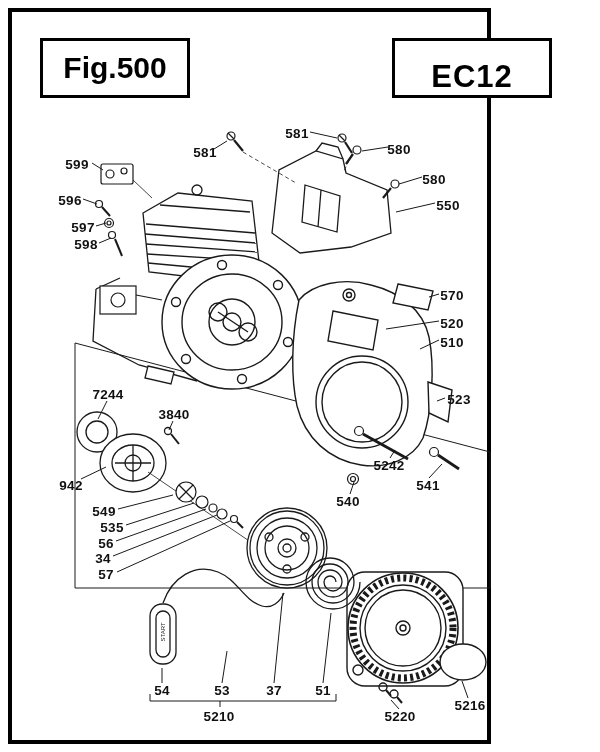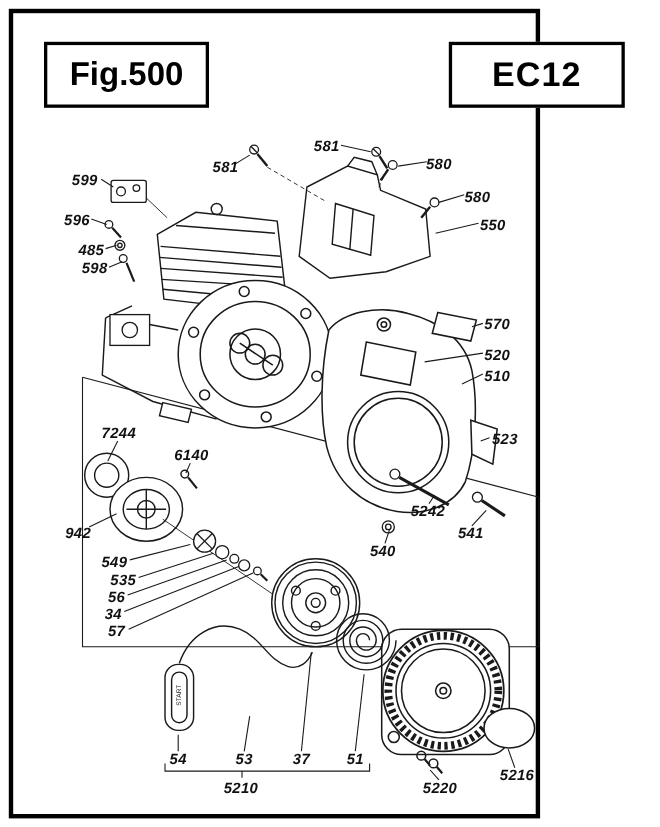--- a/index.html
+++ b/index.html
@@ -2,24 +2,24 @@
 <html><head>
 <meta charset="utf-8">
 <style>
   html,body{margin:0;padding:0;width:600px;height:752px;overflow:hidden;background:#fff;
     font-family:"Liberation Sans",sans-serif;}
   .page{position:relative;width:499px;height:752px;background:#fff;}
   .frame{position:absolute;inset:8px;border:4px solid #000;}
   .titlebox{position:absolute;border:3.5px solid #000;display:flex;align-items:center;
     justify-content:center;font-weight:700;color:#000;background:#fff;}
   .figbox{left:40px;top:38px;width:144px;height:54px;font-size:30px;}
-  .modelbox{left:408px;top:38px;width:154px;height:54px;font-size:31px;letter-spacing:1px;}
+  .modelbox{left:392px;top:38px;width:154px;height:54px;font-size:31px;letter-spacing:1px;align-items:flex-end;}
   .art{position:absolute;left:0;top:0;width:600px;height:752px;}
   .plabel{position:absolute;transform:translate(-50%,-50%);font-size:13.5px;font-weight:700;
-    color:#111;white-space:nowrap;letter-spacing:.3px;font-style:italic;}
+    color:#111;white-space:nowrap;letter-spacing:.3px;}
 </style>
 </head>
 <body>
 
 <div class="page">
   <div class="frame"></div>
 
   <div class="titlebox figbox">
     <span>Fig.500</span>
   </div>
@@ -230,28 +230,28 @@
     </g>
   </svg>
 
   <span class="plabel" style="left:205px;top:152px">581</span>
   <span class="plabel" style="left:297px;top:133px">581</span>
   <span class="plabel" style="left:399px;top:149px">580</span>
   <span class="plabel" style="left:434px;top:179px">580</span>
   <span class="plabel" style="left:448px;top:205px">550</span>
   <span class="plabel" style="left:77px;top:164px">599</span>
   <span class="plabel" style="left:70px;top:200px">596</span>
-  <span class="plabel" style="left:83px;top:227px">485</span>
+  <span class="plabel" style="left:83px;top:227px">597</span>
   <span class="plabel" style="left:86px;top:244px">598</span>
   <span class="plabel" style="left:452px;top:295px">570</span>
   <span class="plabel" style="left:452px;top:323px">520</span>
   <span class="plabel" style="left:452px;top:342px">510</span>
   <span class="plabel" style="left:459px;top:399px">523</span>
   <span class="plabel" style="left:108px;top:394px">7244</span>
-  <span class="plabel" style="left:174px;top:414px">6140</span>
+  <span class="plabel" style="left:174px;top:414px">3840</span>
   <span class="plabel" style="left:71px;top:485px">942</span>
   <span class="plabel" style="left:389px;top:465px">5242</span>
   <span class="plabel" style="left:428px;top:485px">541</span>
   <span class="plabel" style="left:348px;top:501px">540</span>
   <span class="plabel" style="left:104px;top:511px">549</span>
   <span class="plabel" style="left:112px;top:527px">535</span>
   <span class="plabel" style="left:106px;top:543px">56</span>
   <span class="plabel" style="left:103px;top:558px">34</span>
   <span class="plabel" style="left:106px;top:574px">57</span>
   <span class="plabel" style="left:162px;top:690px">54</span>

